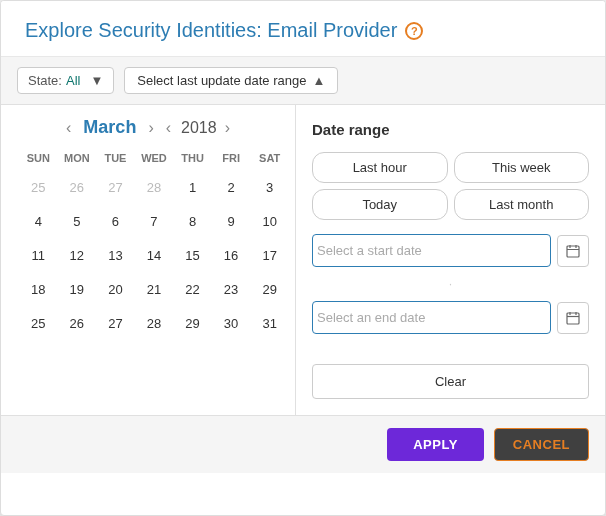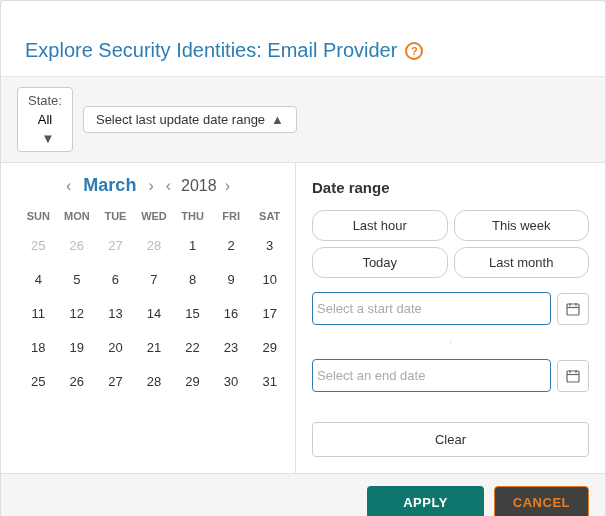--- a/index.html
+++ b/index.html
@@ -17,21 +17,20 @@
       background: #fff;
       border: 1px solid #ddd;
       border-radius: 4px;
       overflow: hidden;
       box-shadow: 0 2px 10px rgba(0,0,0,0.15);
     }
     .header {
       padding: 18px 24px 14px;
       border-bottom: 1px solid #e8e8e8;
       background: #fff;
-      margin-top: 20px;
     }
     .header-title {
       font-size: 20px;
       color: #2d7db3;
       font-weight: 500;
       display: flex;
       align-items: center;
       gap: 8px;
     }
     .help-icon {
@@ -57,28 +56,27 @@
     .state-dropdown {
       display: flex;
       align-items: center;
       border: 1px solid #ccc;
       border-radius: 4px;
       background: #fff;
       padding: 5px 10px;
       font-size: 13px;
       gap: 4px;
       cursor: pointer;
-      flex-direction: column;
     }
     .state-dropdown .label {
       color: #555;
       font-weight: 500;
     }
     .state-dropdown .value {
-      color: #000000;
+      color: #0f766e;
     }
     .state-dropdown .arrow {
       color: #555;
       margin-left: 6px;
     }
     .date-range-btn {
       display: flex;
       align-items: center;
       border: 1px solid #ccc;
       border-radius: 4px;
@@ -240,25 +238,25 @@
     
     .footer {
       padding: 12px 16px;
       background: #f5f5f5;
       border-top: 1px solid #e0e0e0;
       display: flex;
       justify-content: flex-end;
       gap: 10px;
     }
     .btn-apply {
-      background: #0f766e;
+      background: #6d28d9;
       color: #fff;
       border: none;
       border-radius: 4px;
-      padding: 8px 36px;
+      padding: 8px 26px;
       font-size: 13px;
       font-weight: 600;
       cursor: pointer;
       letter-spacing: 0.5px;
     }
     .btn-cancel {
       background: #404040;
       color: #e67e22;
       border: 1px solid #e67e22;
       border-radius: 4px;

